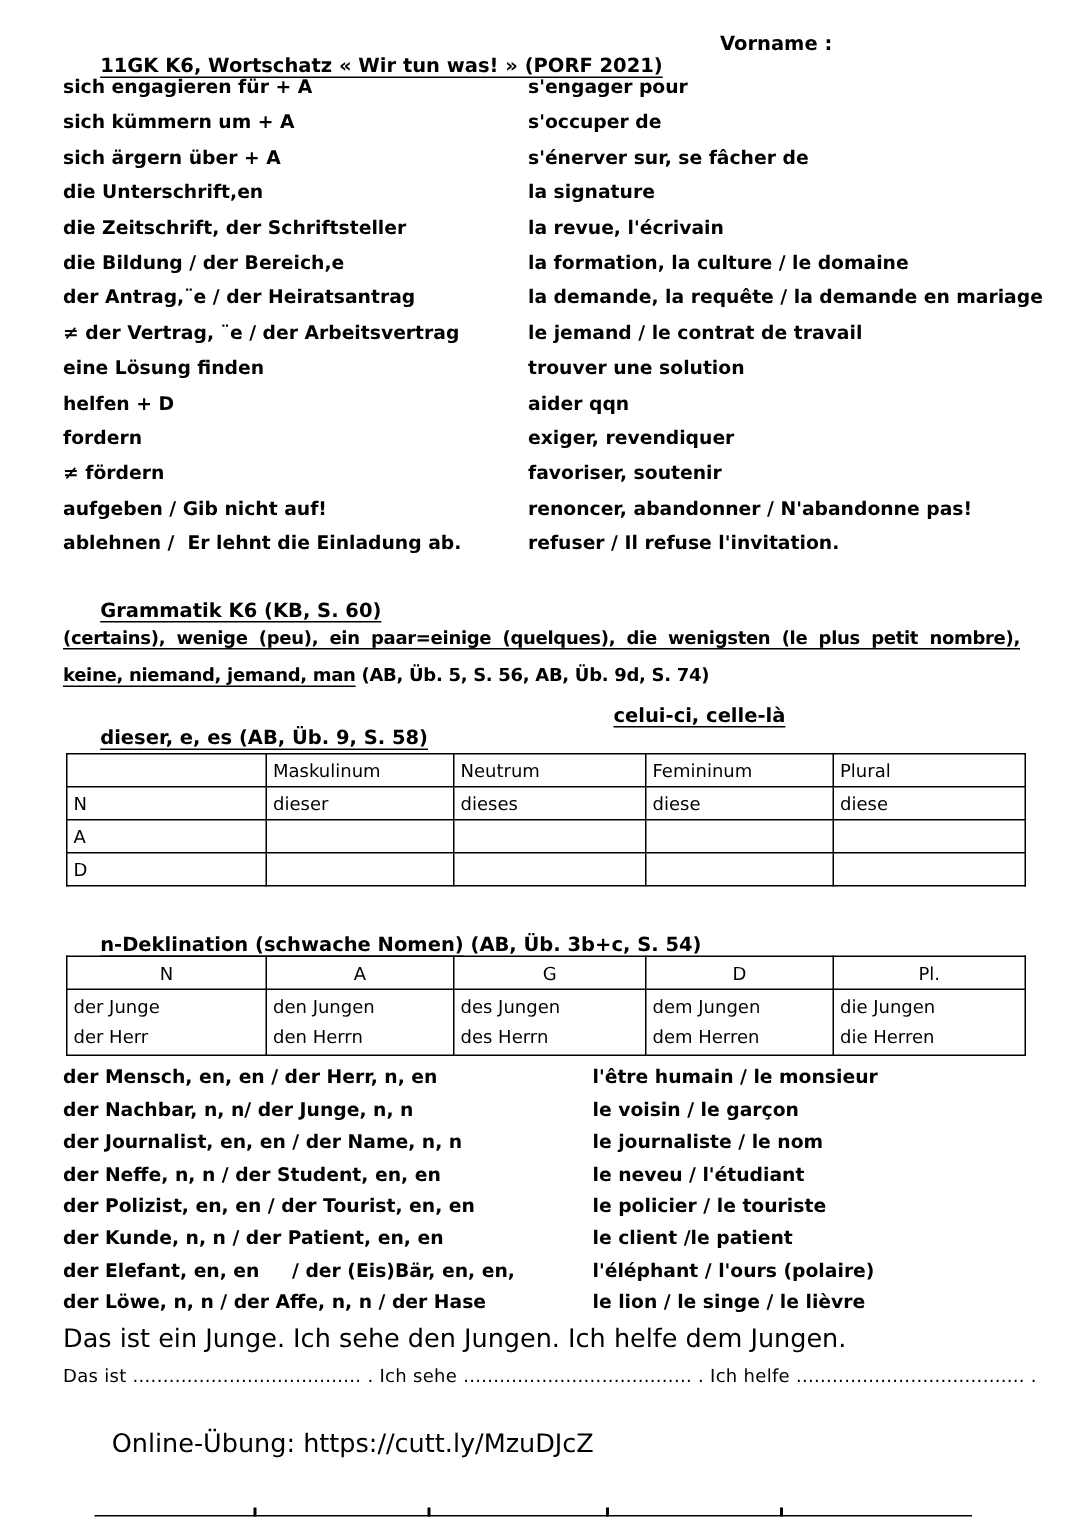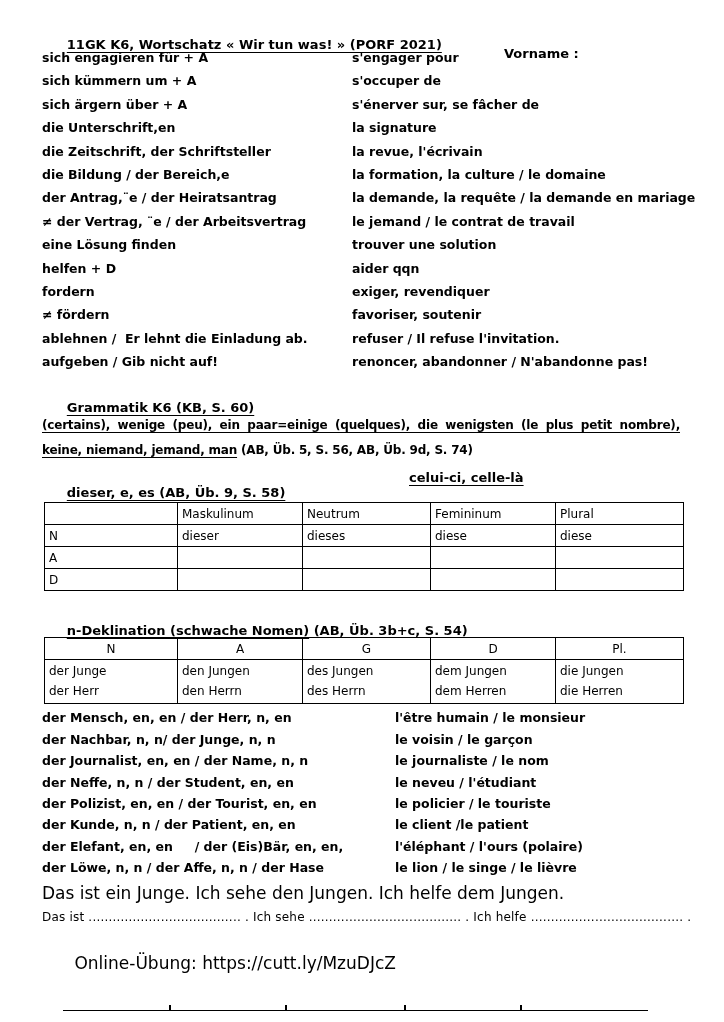--- a/index.html
+++ b/index.html
@@ -3,21 +3,21 @@
 <meta charset="utf-8">
 <style>
   html,body{margin:0;padding:0;background:#fff;}
   .page{position:relative;width:724px;height:1022px;overflow:hidden;
         font-family:"DejaVu Sans",sans-serif;color:#000;background:#fff;}
   .content{padding:22px 44px 0 42px;}
   .b{font-weight:bold;}
   .u{text-decoration:underline;text-underline-offset:3px;text-decoration-thickness:1.3px;}
   
   .trow{position:relative;height:28px;font-size:13px;white-space:pre;}
-  .vorname{position:absolute;left:462px;top:0;margin-top:24px;}
+  .vorname{position:absolute;left:438px;top:0;}
   
   .vrow{display:flex;height:23.4px;font-size:12.5px;white-space:pre;align-items:flex-start;}
   .vrow .de{width:310px;flex:none;}
   .vrow .fr{flex:none;}
   .list2 .vrow{height:21.4px;font-weight:bold;}
   .list2 .vrow .de{width:353px;}
   
   .h1{font-size:13px;margin-top:8px;height:24px;white-space:pre;}
   .jpara{margin-top:4px;font-size:12px;letter-spacing:-0.2px;}
   .jline{line-height:25px;text-align:justify;text-align-last:justify;}
@@ -110,27 +110,27 @@
           <span class="de"><span class="b">fordern</span><span class="reg"></span></span>
           <span class="fr"><span class="b">exiger, revendiquer</span><span class="reg"></span></span>
         </div>
 
         <div class="vrow">
           <span class="de"><span class="b">≠ fördern</span><span class="reg"></span></span>
           <span class="fr"><span class="b">favoriser, soutenir</span><span class="reg"></span></span>
         </div>
 
         <div class="vrow">
+          <span class="de"><span class="b">aufgeben / Gib nicht auf!</span><span class="reg"></span></span>
+          <span class="fr"><span class="b">renoncer, abandonner / N'abandonne pas!</span><span class="reg"></span></span>
+        </div>
+
+        <div class="vrow">
           <span class="de"><span class="b"></span><span class="reg">ablehnen /  Er lehnt die Einladung ab.</span></span>
           <span class="fr"><span class="b"></span><span class="reg">refuser / Il refuse l'invitation.</span></span>
-        </div>
-
-        <div class="vrow">
-          <span class="de"><span class="b">aufgeben / Gib nicht auf!</span><span class="reg"></span></span>
-          <span class="fr"><span class="b">renoncer, abandonner / N'abandonne pas!</span><span class="reg"></span></span>
         </div>
       </div>
 
     <div class="h1">
       <span class="b u">Grammatik K6 (KB, S. 60)</span>
     </div>
 
     <div class="jpara">
       <div class="jline"><span class="b u">(certains), wenige (peu), ein paar=einige (quelques), die wenigsten (le plus petit nombre),</span></div>
       <div class="jline3"><span class="b u">keine, niemand, jemand, man</span><span class="reg"> (AB, Üb. 5, S. 56, AB, Üb. 9d, S. 74)</span></div>

